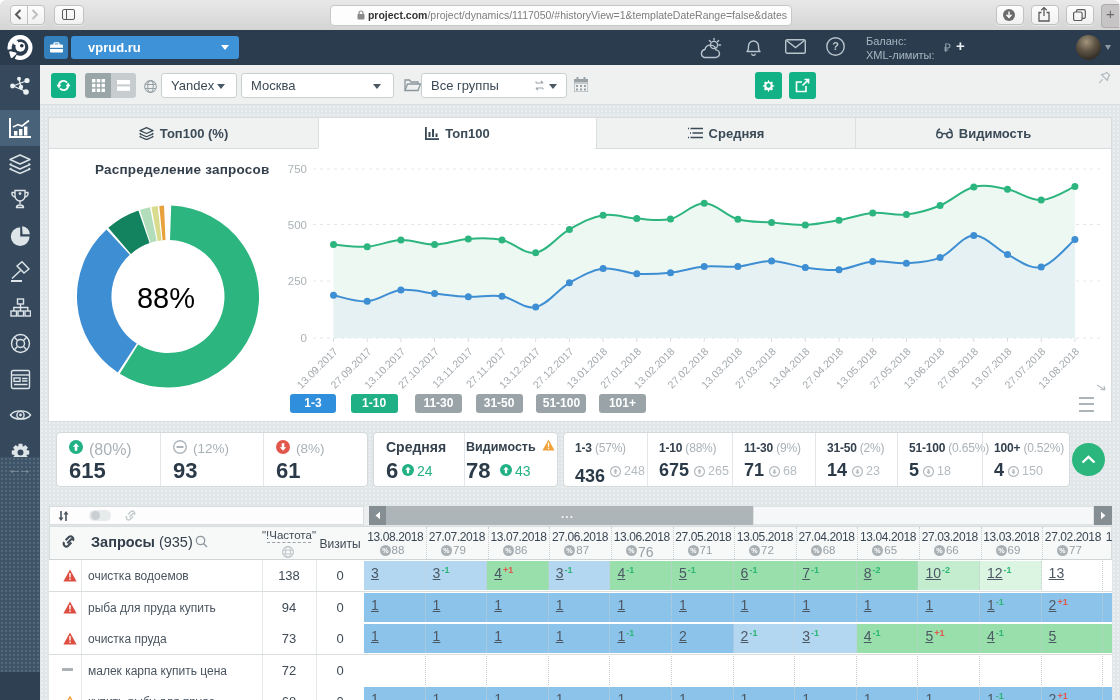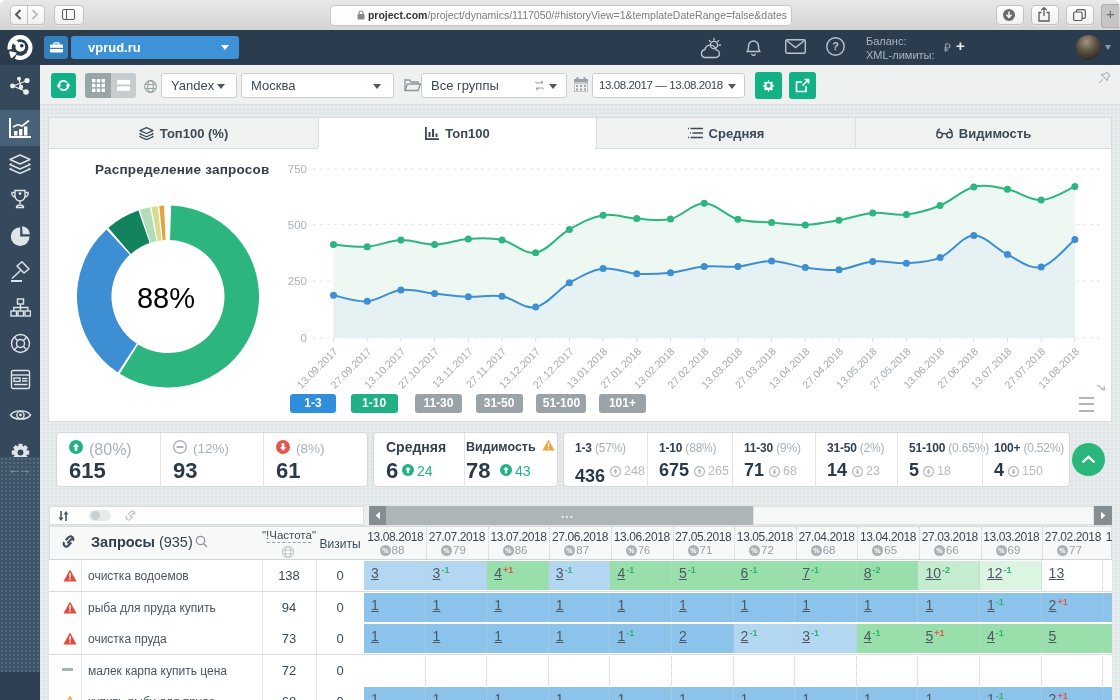--- a/index.html
+++ b/index.html
@@ -298,21 +298,20 @@
           <g>
             <rect x="2" y="8" width="2" height="2"></rect>
             <rect x="6" y="8" width="2" height="2"></rect>
             <rect x="10" y="8" width="2" height="2"></rect>
             <rect x="2" y="11.5" width="2" height="2"></rect>
             <rect x="6" y="11.5" width="2" height="2"></rect>
             <rect x="10" y="11.5" width="2" height="2"></rect>
           </g>
         </g>
       </svg>
-    <div class="sel" style="left:552px;width:145px;padding-left:6px;font-size:11.5px;letter-spacing:-0.4px;color:#39434d;">13.08.2017 — 13.08.2018<div class="caret" style="left:135px;letter-spacing:0;"></div></div>
     <div class="tbtn" style="left:715px;width:27px;height:27px;top:7px;background:#12b286;"></div>
     <svg class="abs" style="left:721px;top:13px;" width="15" height="15" viewBox="0 0 24 24">
         <path fill="#fff" d="M12 8.5 a3.5 3.5 0 1 0 0 7 a3.5 3.5 0 0 0 0-7 Z M21 13.5 l-2.2 0.5 a7 7 0 0 1 -0.8 1.9 l1.2 2 -2.1 2.1 -2-1.2 a7 7 0 0 1 -1.9 0.8 L12.7 22 h-1.4 l-0.5-2.4 a7 7 0 0 1 -1.9-0.8 l-2 1.2 -2.1-2.1 1.2-2 a7 7 0 0 1 -0.8-1.9 L3 13.5 v-1.4 l2.2-0.5 a7 7 0 0 1 0.8-1.9 L4.8 7.6 6.9 5.5 l2 1.2 a7 7 0 0 1 1.9-0.8 L11.3 3.5 h1.4 l0.5 2.4 a7 7 0 0 1 1.9 0.8 l2-1.2 2.1 2.1 -1.2 2 a7 7 0 0 1 0.8 1.9 l2.2 0.5 Z" fill-rule="evenodd"></path>
       </svg>
     <div class="tbtn" style="left:749px;width:27px;height:27px;top:7px;background:#12b286;"></div>
     <svg class="abs" style="left:755px;top:13px;" width="15" height="15" viewBox="0 0 15 15">
         <g fill="none" stroke="#fff" stroke-width="1.6">
           <path d="M11 8 V13.5 H1.5 V4 H7"></path>
           <path d="M9.5 1.5 H13.5 V5.5 M13.2 1.8 L7.5 7.5" stroke-width="1.7"></path>
         </g>
@@ -661,21 +660,21 @@
         <circle cx="7" cy="7" r="7" fill="#a9b1b5"></circle>
         <text x="7" y="10.2" text-anchor="middle" font-size="9" font-weight="bold" fill="#fff" font-family="Liberation Sans">%</text>
       </svg>
 <div class="abs" style="left:527.3px;top:38px;font-size:11.5px;color:#969fa4;">87</div>
 <div class="abs" style="left:500.3px;top:21px;width:1px;height:32px;border-left:1px dotted #c9d0d4;"></div>
 <div class="abs" style="left:561.9px;top:24px;width:61.6px;text-align:center;font-size:12px;letter-spacing:-0.4px;color:#3a4754;">13.06.2018</div>
 <svg class="abs" style="left:576.9px;top:39px;" width="11" height="11" viewBox="0 0 14 14">
         <circle cx="7" cy="7" r="7" fill="#a9b1b5"></circle>
         <text x="7" y="10.2" text-anchor="middle" font-size="9" font-weight="bold" fill="#fff" font-family="Liberation Sans">%</text>
       </svg>
-<div class="abs" style="left:588.9px;top:38px;font-size:11px;color:#969fa4;">76</div>
+<div class="abs" style="left:588.9px;top:38px;font-size:14px;color:#969fa4;">76</div>
 <div class="abs" style="left:561.9px;top:21px;width:1px;height:32px;border-left:1px dotted #c9d0d4;"></div>
 <div class="abs" style="left:623.5px;top:24px;width:61.6px;text-align:center;font-size:12px;letter-spacing:-0.4px;color:#3a4754;">27.05.2018</div>
 <svg class="abs" style="left:638.5px;top:39px;" width="11" height="11" viewBox="0 0 14 14">
         <circle cx="7" cy="7" r="7" fill="#a9b1b5"></circle>
         <text x="7" y="10.2" text-anchor="middle" font-size="9" font-weight="bold" fill="#fff" font-family="Liberation Sans">%</text>
       </svg>
 <div class="abs" style="left:650.5px;top:38px;font-size:11.5px;color:#969fa4;">71</div>
 <div class="abs" style="left:623.5px;top:21px;width:1px;height:32px;border-left:1px dotted #c9d0d4;"></div>
 <div class="abs" style="left:685.1px;top:24px;width:61.6px;text-align:center;font-size:12px;letter-spacing:-0.4px;color:#3a4754;">13.05.2018</div>
 <svg class="abs" style="left:700.1px;top:39px;" width="11" height="11" viewBox="0 0 14 14">

